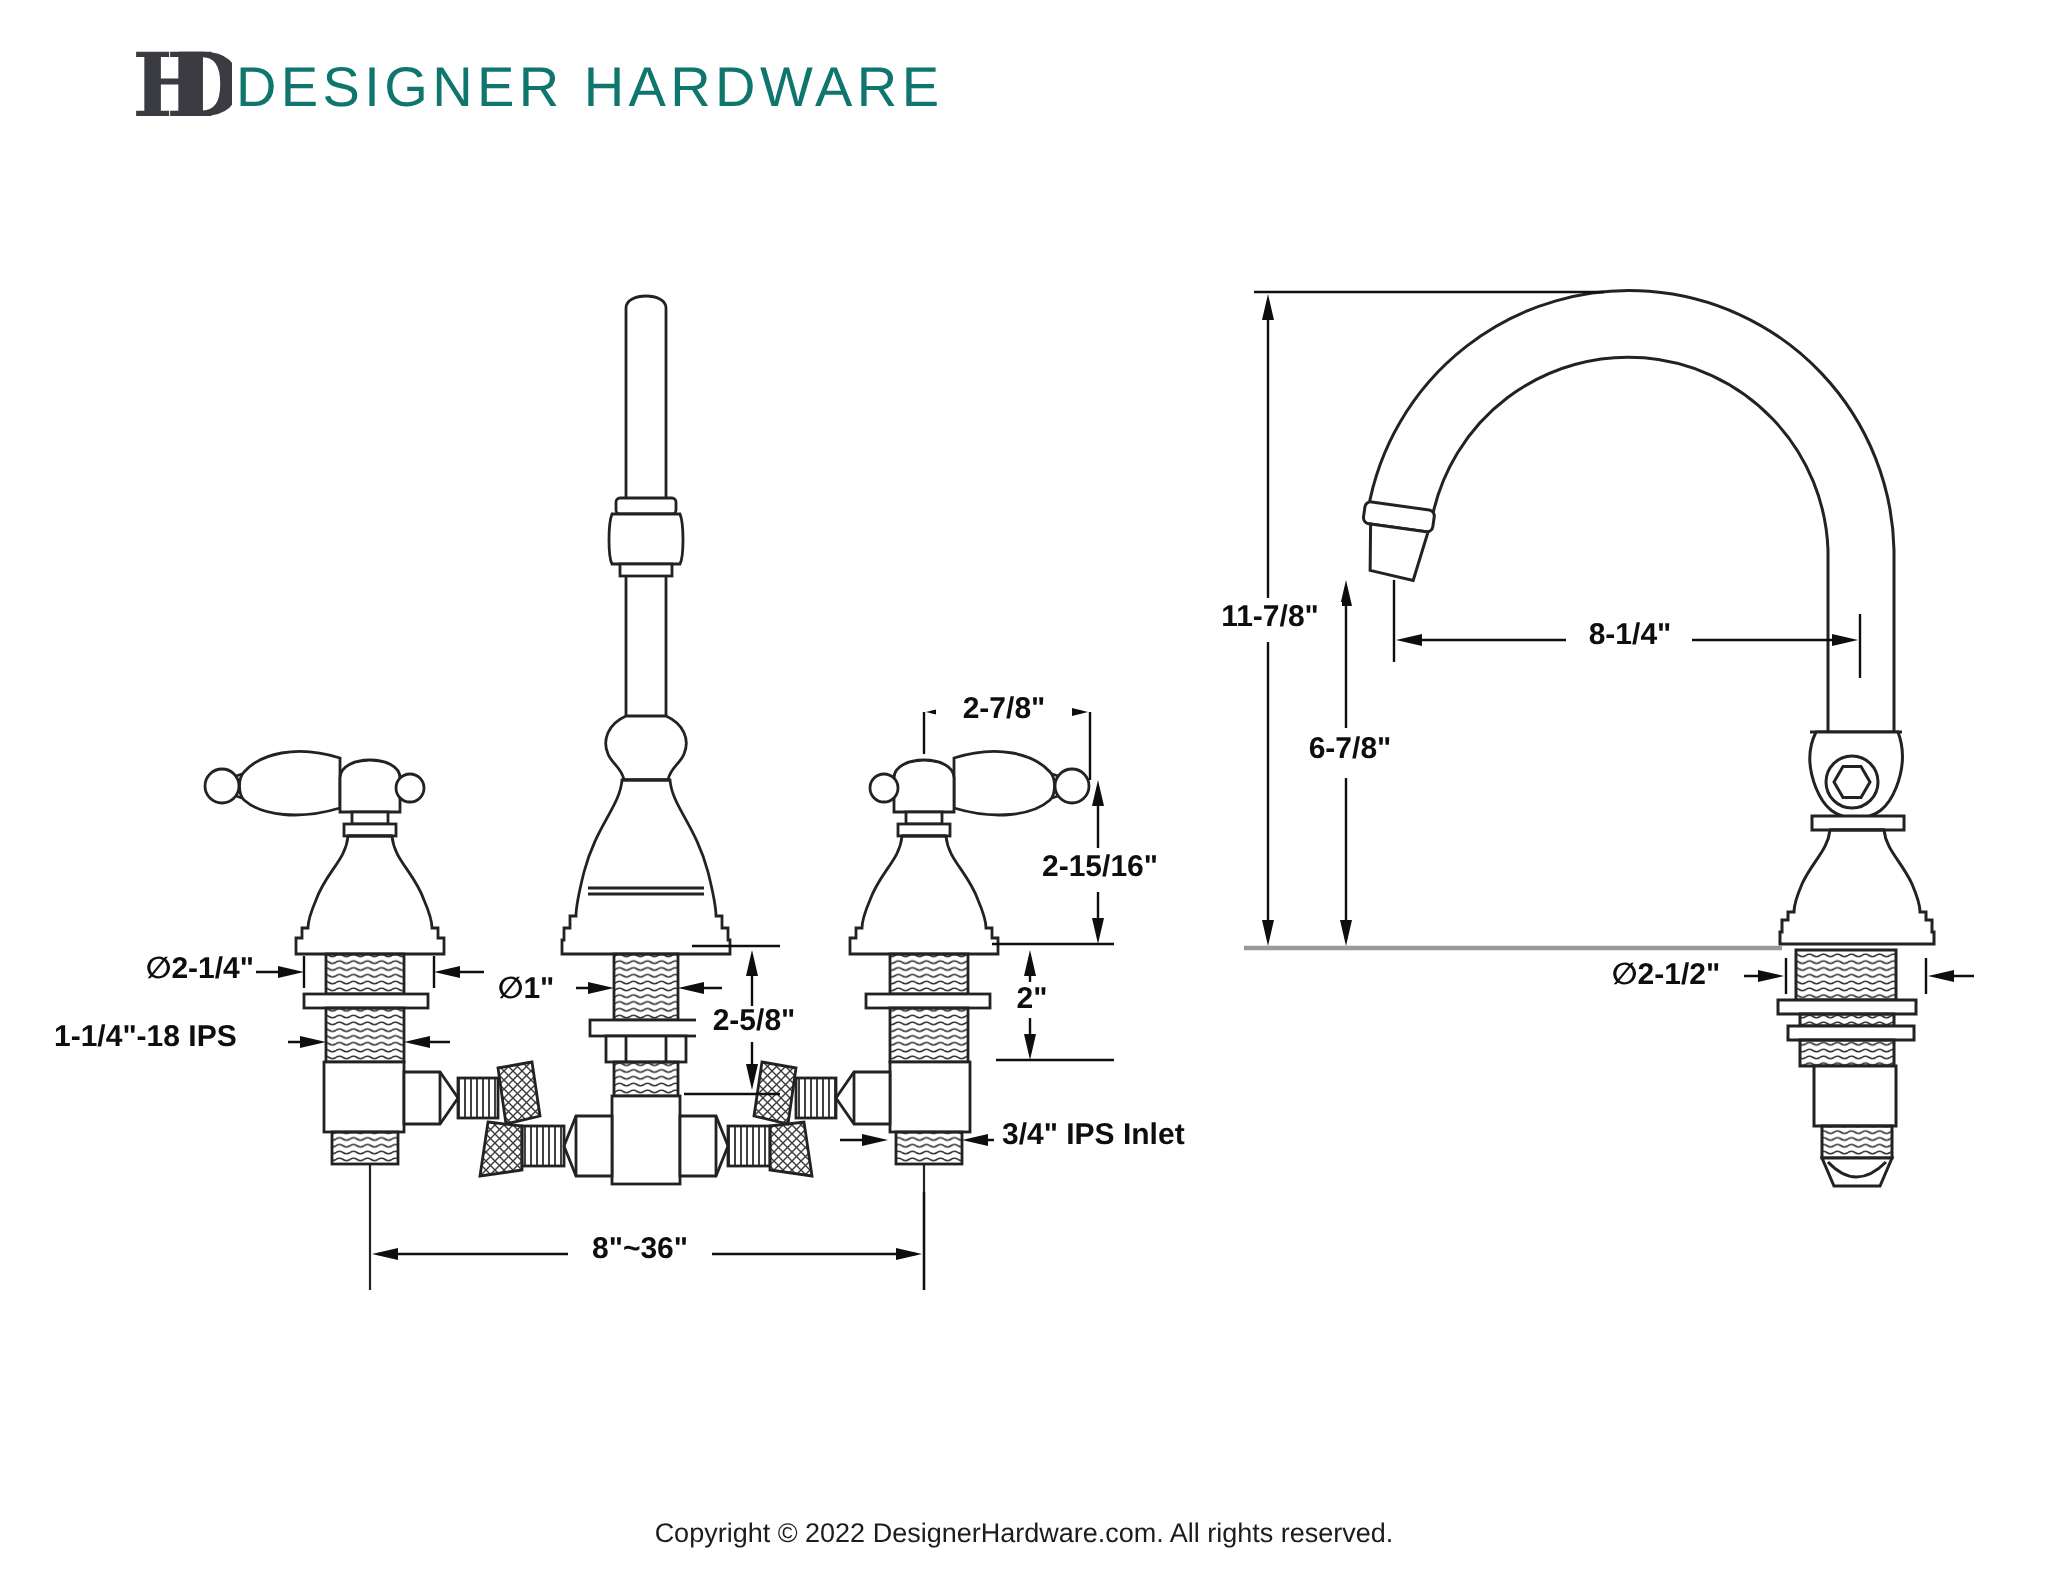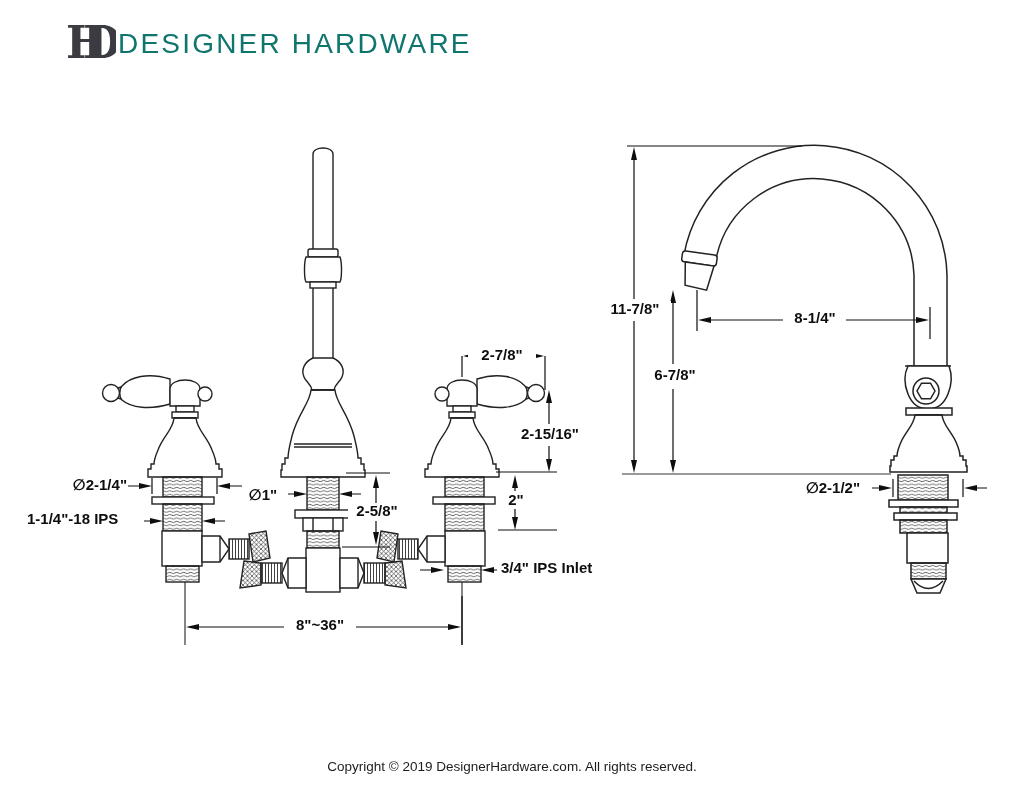--- a/index.html
+++ b/index.html
@@ -214,14 +214,14 @@
   <div class="lbl" style="left:26px;top:511px;width:116px;">1-1/4"-18 IPS</div>
   <div class="lbl ta-c" style="left:238px;top:487px;width:48px;">∅1"</div>
   <div class="lbl ta-c" style="left:348px;top:503px;width:56px;">2-5/8"</div>
   <div class="lbl" style="left:500px;top:560px;width:122px;">3/4" IPS Inlet</div>
   <div class="lbl ta-c" style="left:284px;top:617px;width:70px;">8"~36"</div>
   <div class="lbl ta-c" style="left:599px;top:301px;width:70px;">11-7/8"</div>
   <div class="lbl ta-c" style="left:644px;top:367px;width:60px;">6-7/8"</div>
   <div class="lbl ta-c" style="left:784px;top:310px;width:60px;">8-1/4"</div>
   <div class="lbl ta-c" style="left:794px;top:480px;width:76px;">∅2-1/2"</div>
 
-  <div class="footer">Copyright © 2019 DesignerHardware.com. All rights reserved.</div>
+  <div class="footer">Copyright © 2022 DesignerHardware.com. All rights reserved.</div>
 </div>
 
 </body></html>

